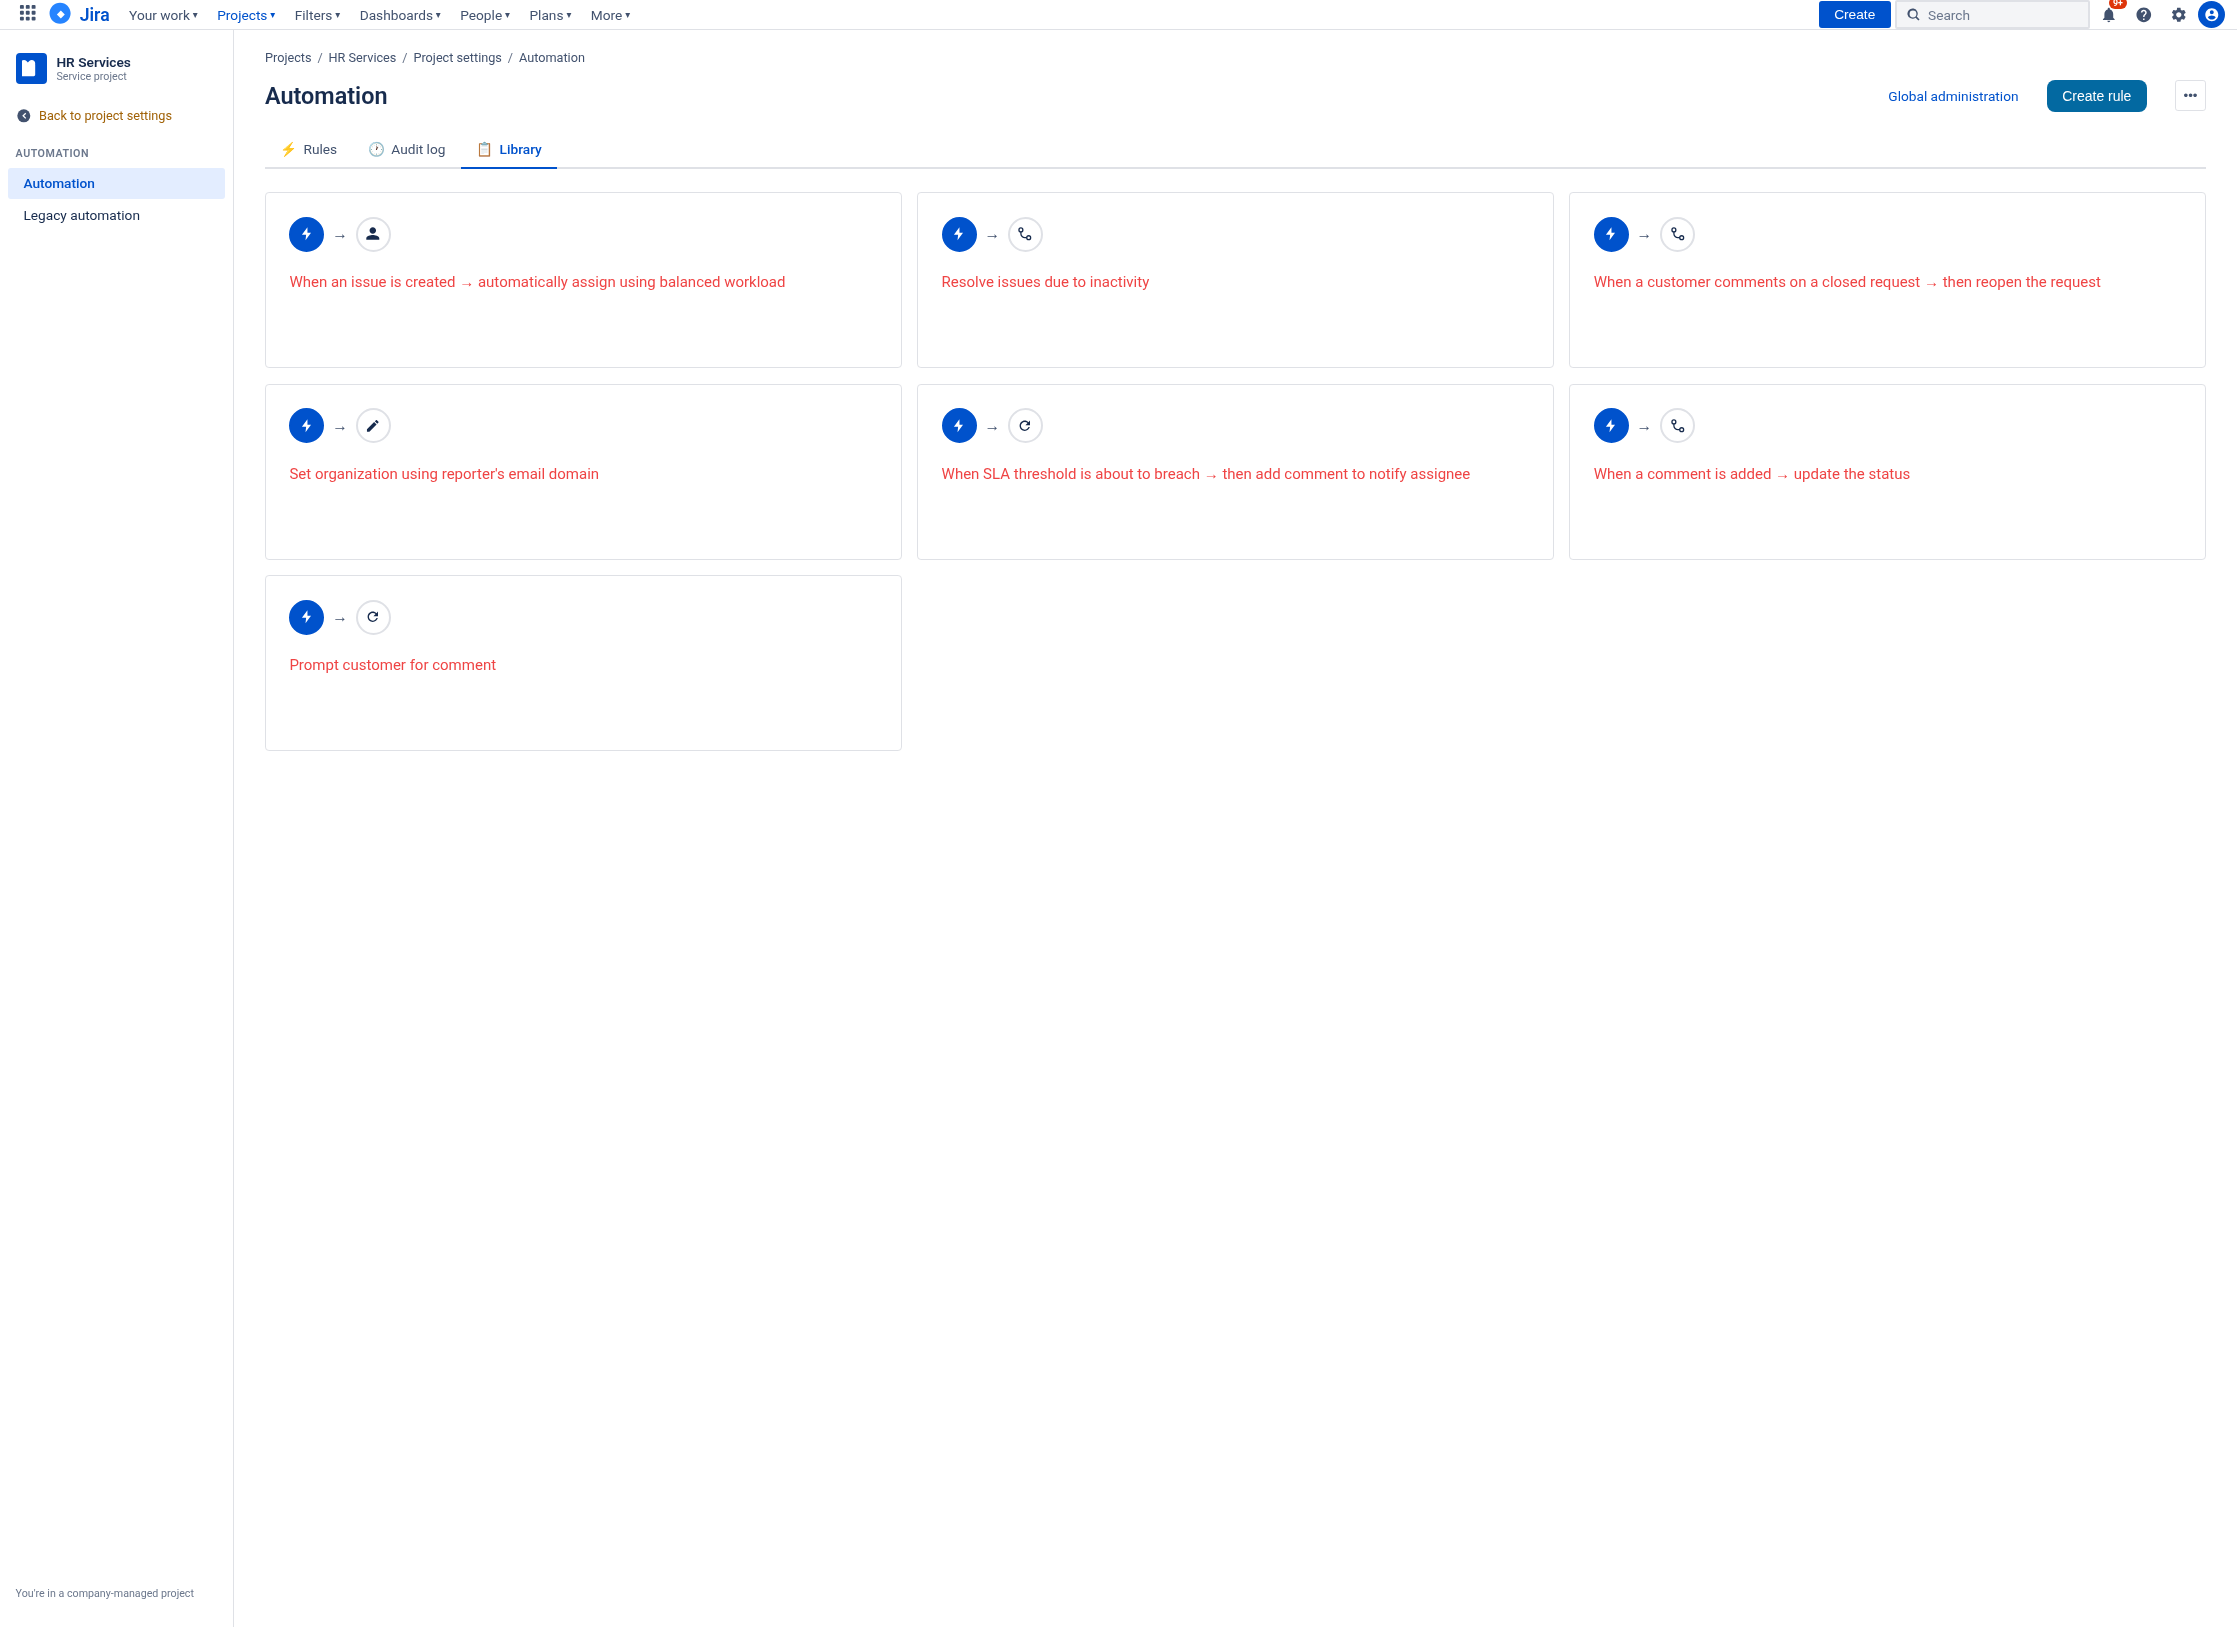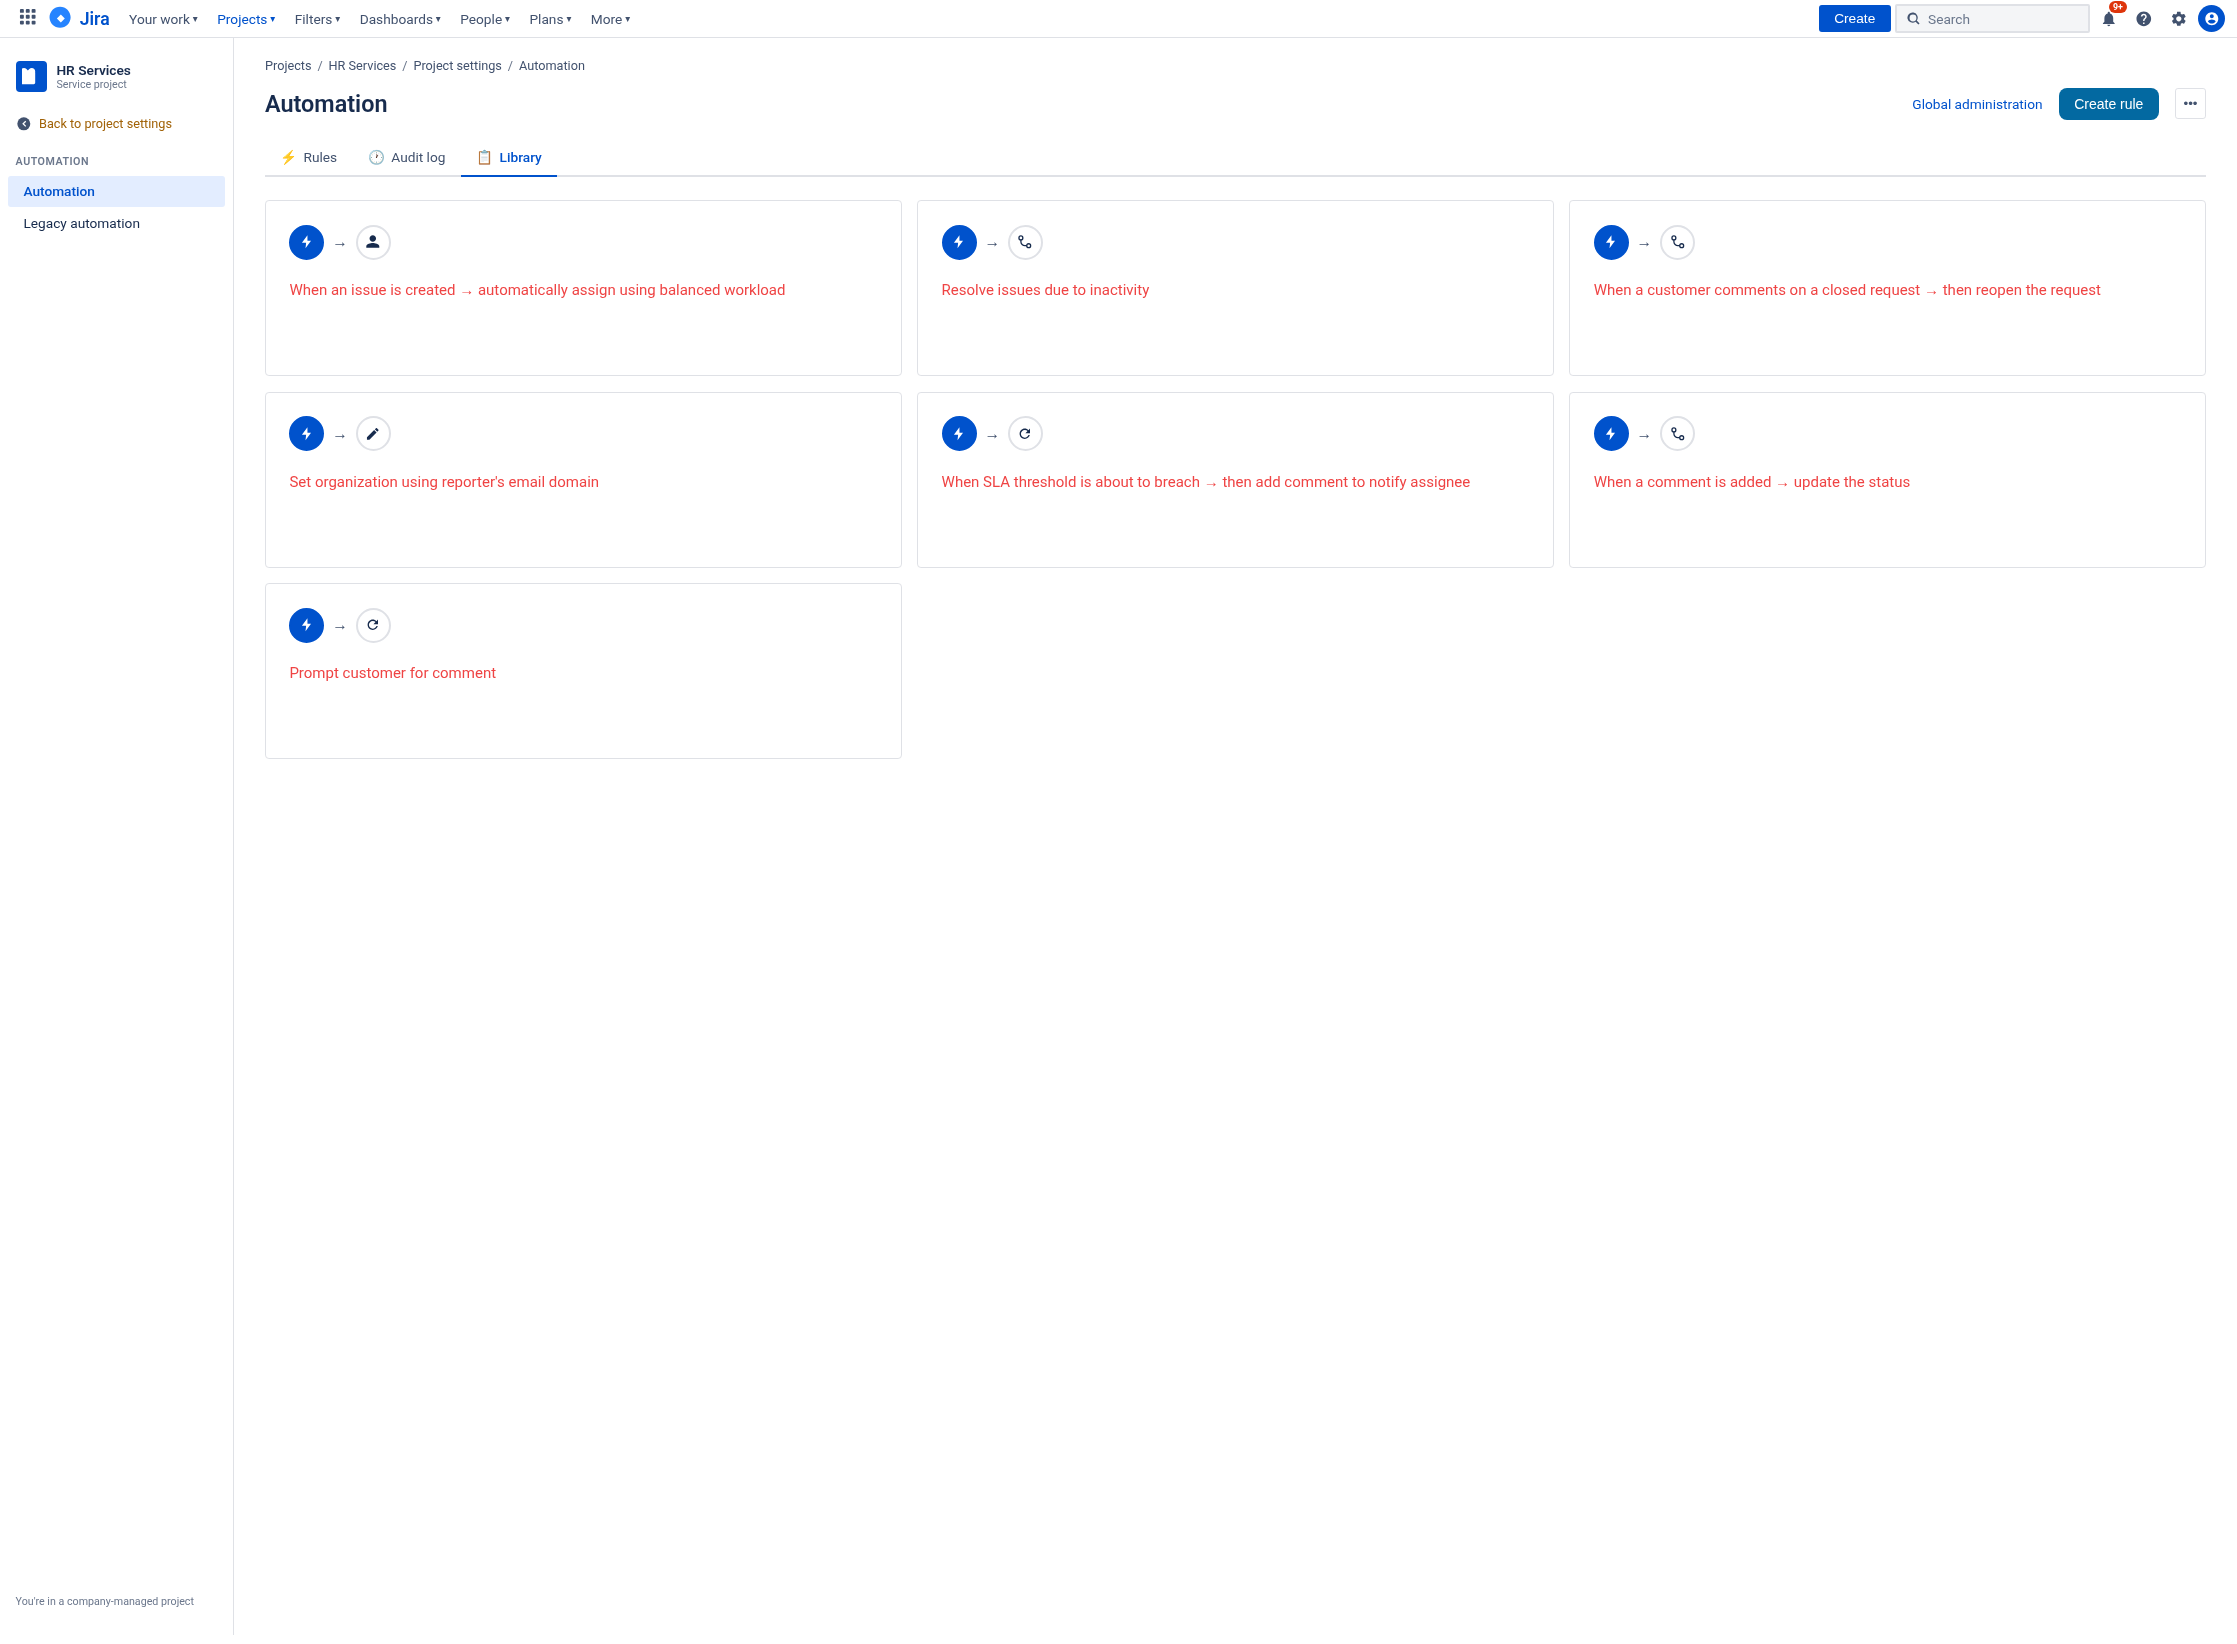--- a/index.html
+++ b/index.html
@@ -1,20 +1,20 @@
 <!DOCTYPE html>
 <html><head>
   <meta charset="utf-8">
   <style>
     * { box-sizing: border-box; margin: 0; padding: 0; }
     body { font-family: -apple-system, BlinkMacSystemFont, 'Segoe UI', Roboto, sans-serif; font-size: 13.7px; color: #172b4d; background: #fff; }
 
     
     .top-nav {
-      display: flex; align-items: center; height: 38px;
+      display: flex; align-items: center; height: 30px;
       background: #fff; border-bottom: 1px solid #dfe1e6;
       padding: 0 11.7px; gap: 3.9px; position: sticky; top: 0; z-index: 100;
     }
     .nav-grid-icon { color: #42526e; cursor: pointer; padding: 5.9px; border-radius: 2.9px; }
     .nav-logo { display: flex; align-items: center; gap: 5.9px; margin-right: 7.8px; cursor: pointer; }
     .nav-logo-img { width: 27px; height: 27px; }
     .nav-logo-text { color: #0052cc; font-size: 17.6px; font-weight: 600; }
     .nav-item {
       display: flex; align-items: center; gap: 2.9px;
       padding: 5.9px 7.8px; border-radius: 2.9px; cursor: pointer;
@@ -99,21 +99,21 @@
     }
     .breadcrumb a { color: #42526e; text-decoration: none; }
     .breadcrumb-sep { color: #6b778c; }
 
     
     .page-header {
       display: flex; align-items: center; justify-content: space-between;
       margin-bottom: 19.5px;
     }
     .page-title { font-size: 23.4px; font-weight: 600; color: #172b4d; }
-    .page-actions { display: flex; align-items: center; gap: 16px; }
+    .page-actions { display: flex; align-items: center; gap: 28px; }
     .global-admin-link {
       color: #0052cc; font-size: 13.7px; cursor: pointer;
       text-decoration: none;
     }
     .create-rule-btn {
       background: #0369a1; color: #fff; border: none;
       padding: 7.8px 15.6px; border-radius: 8px; font-size: 14px;
       font-weight: 500; cursor: pointer;
     }
     .more-btn {

